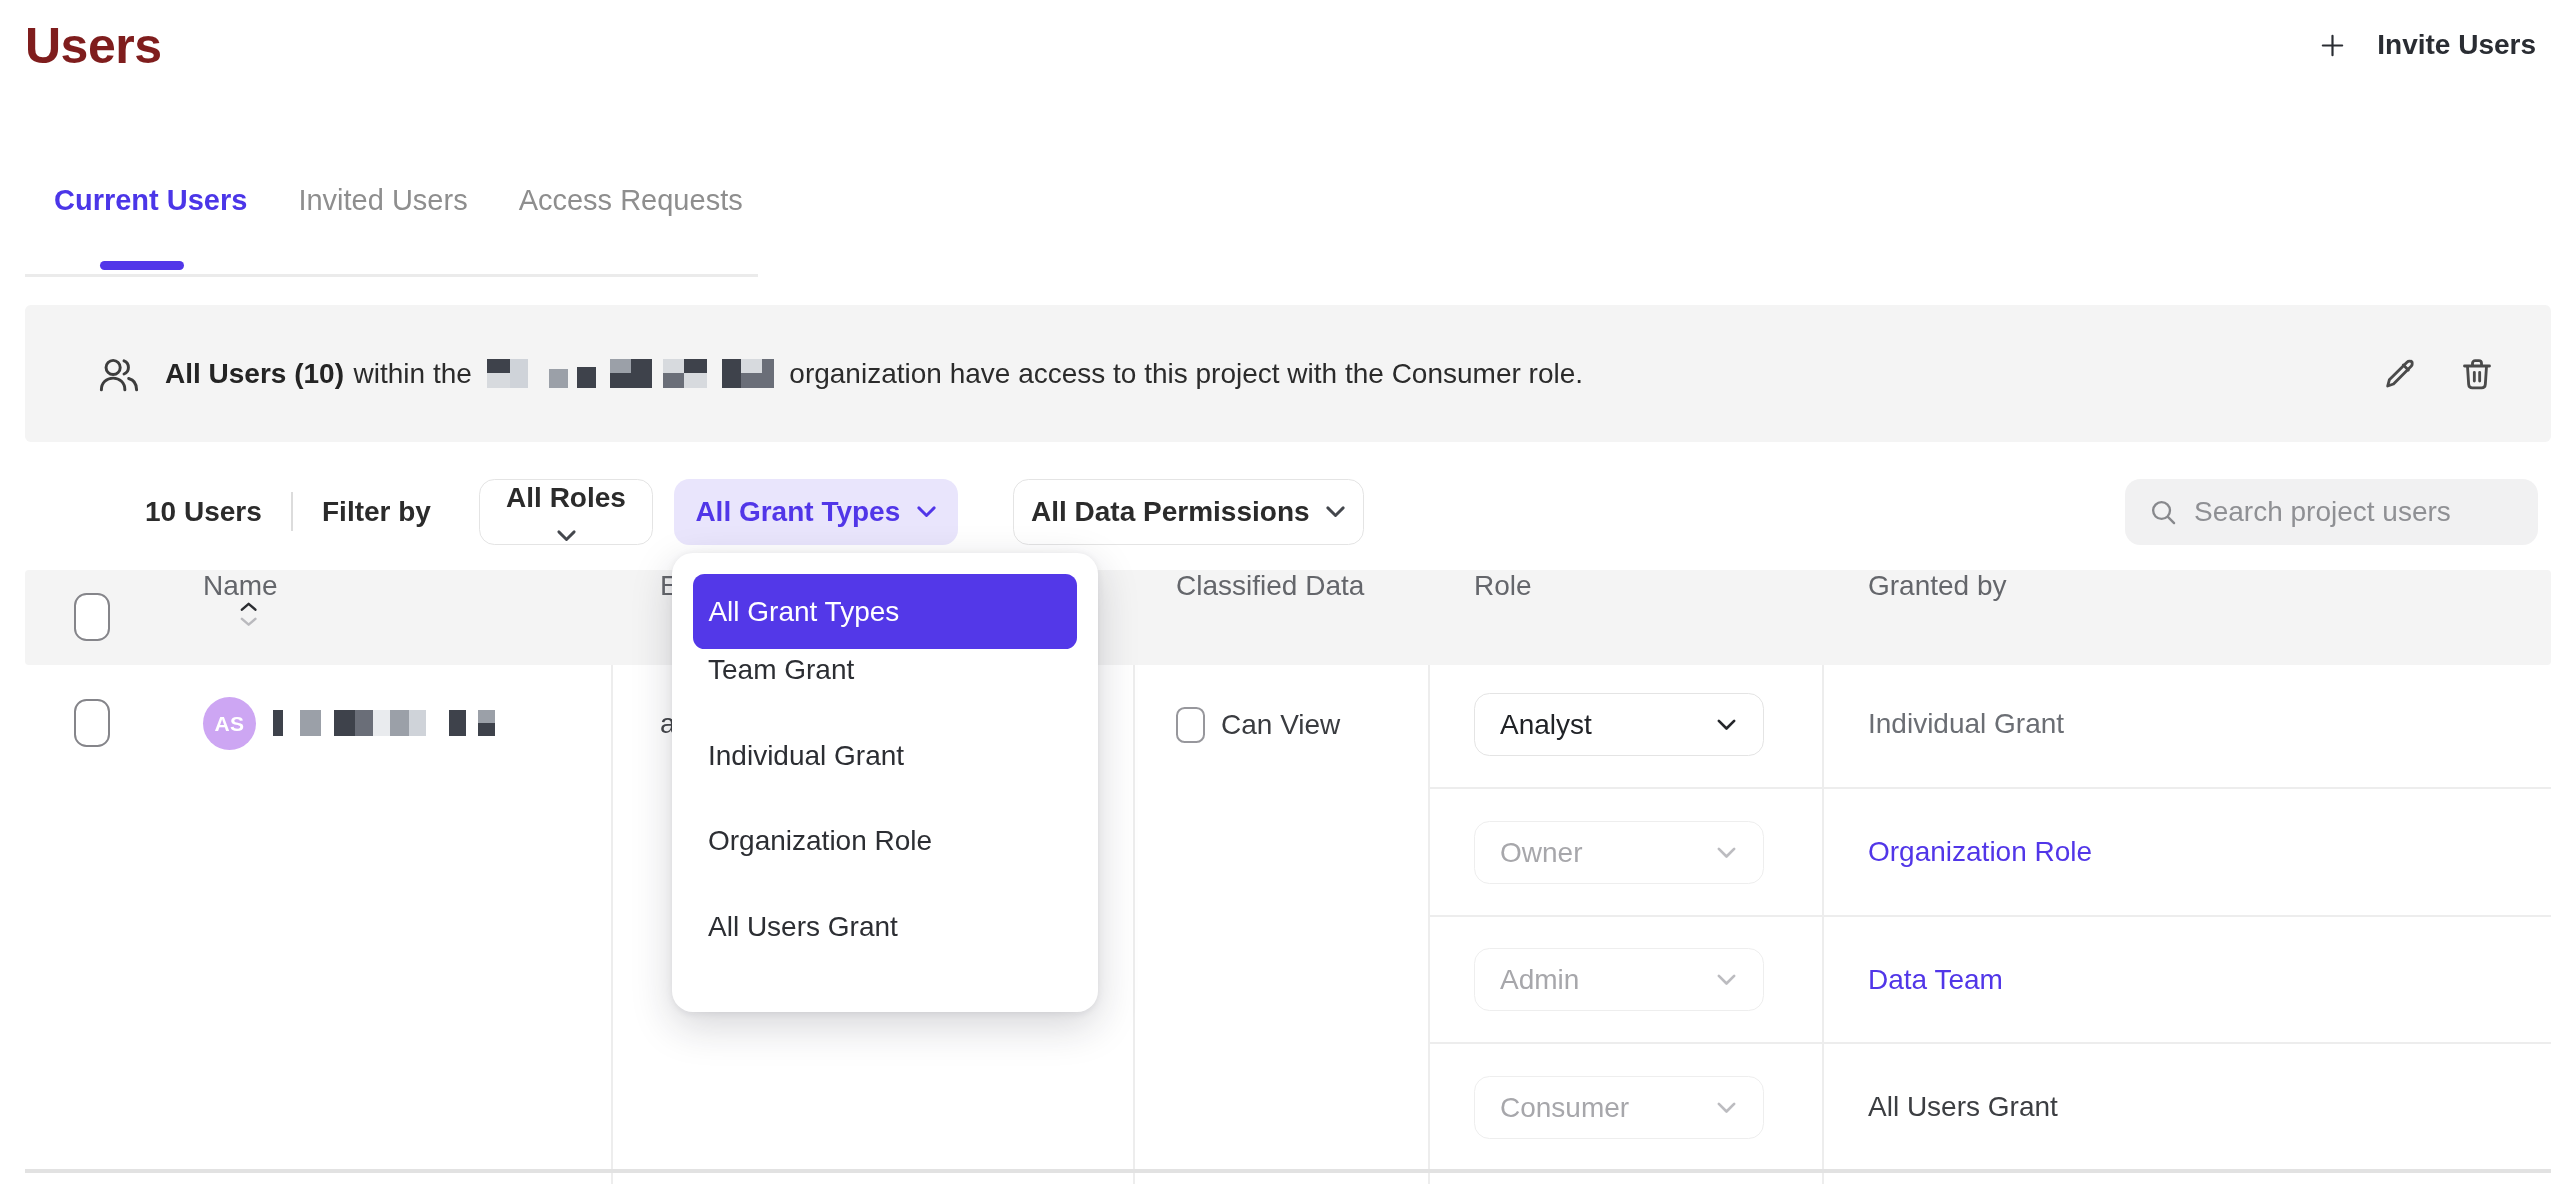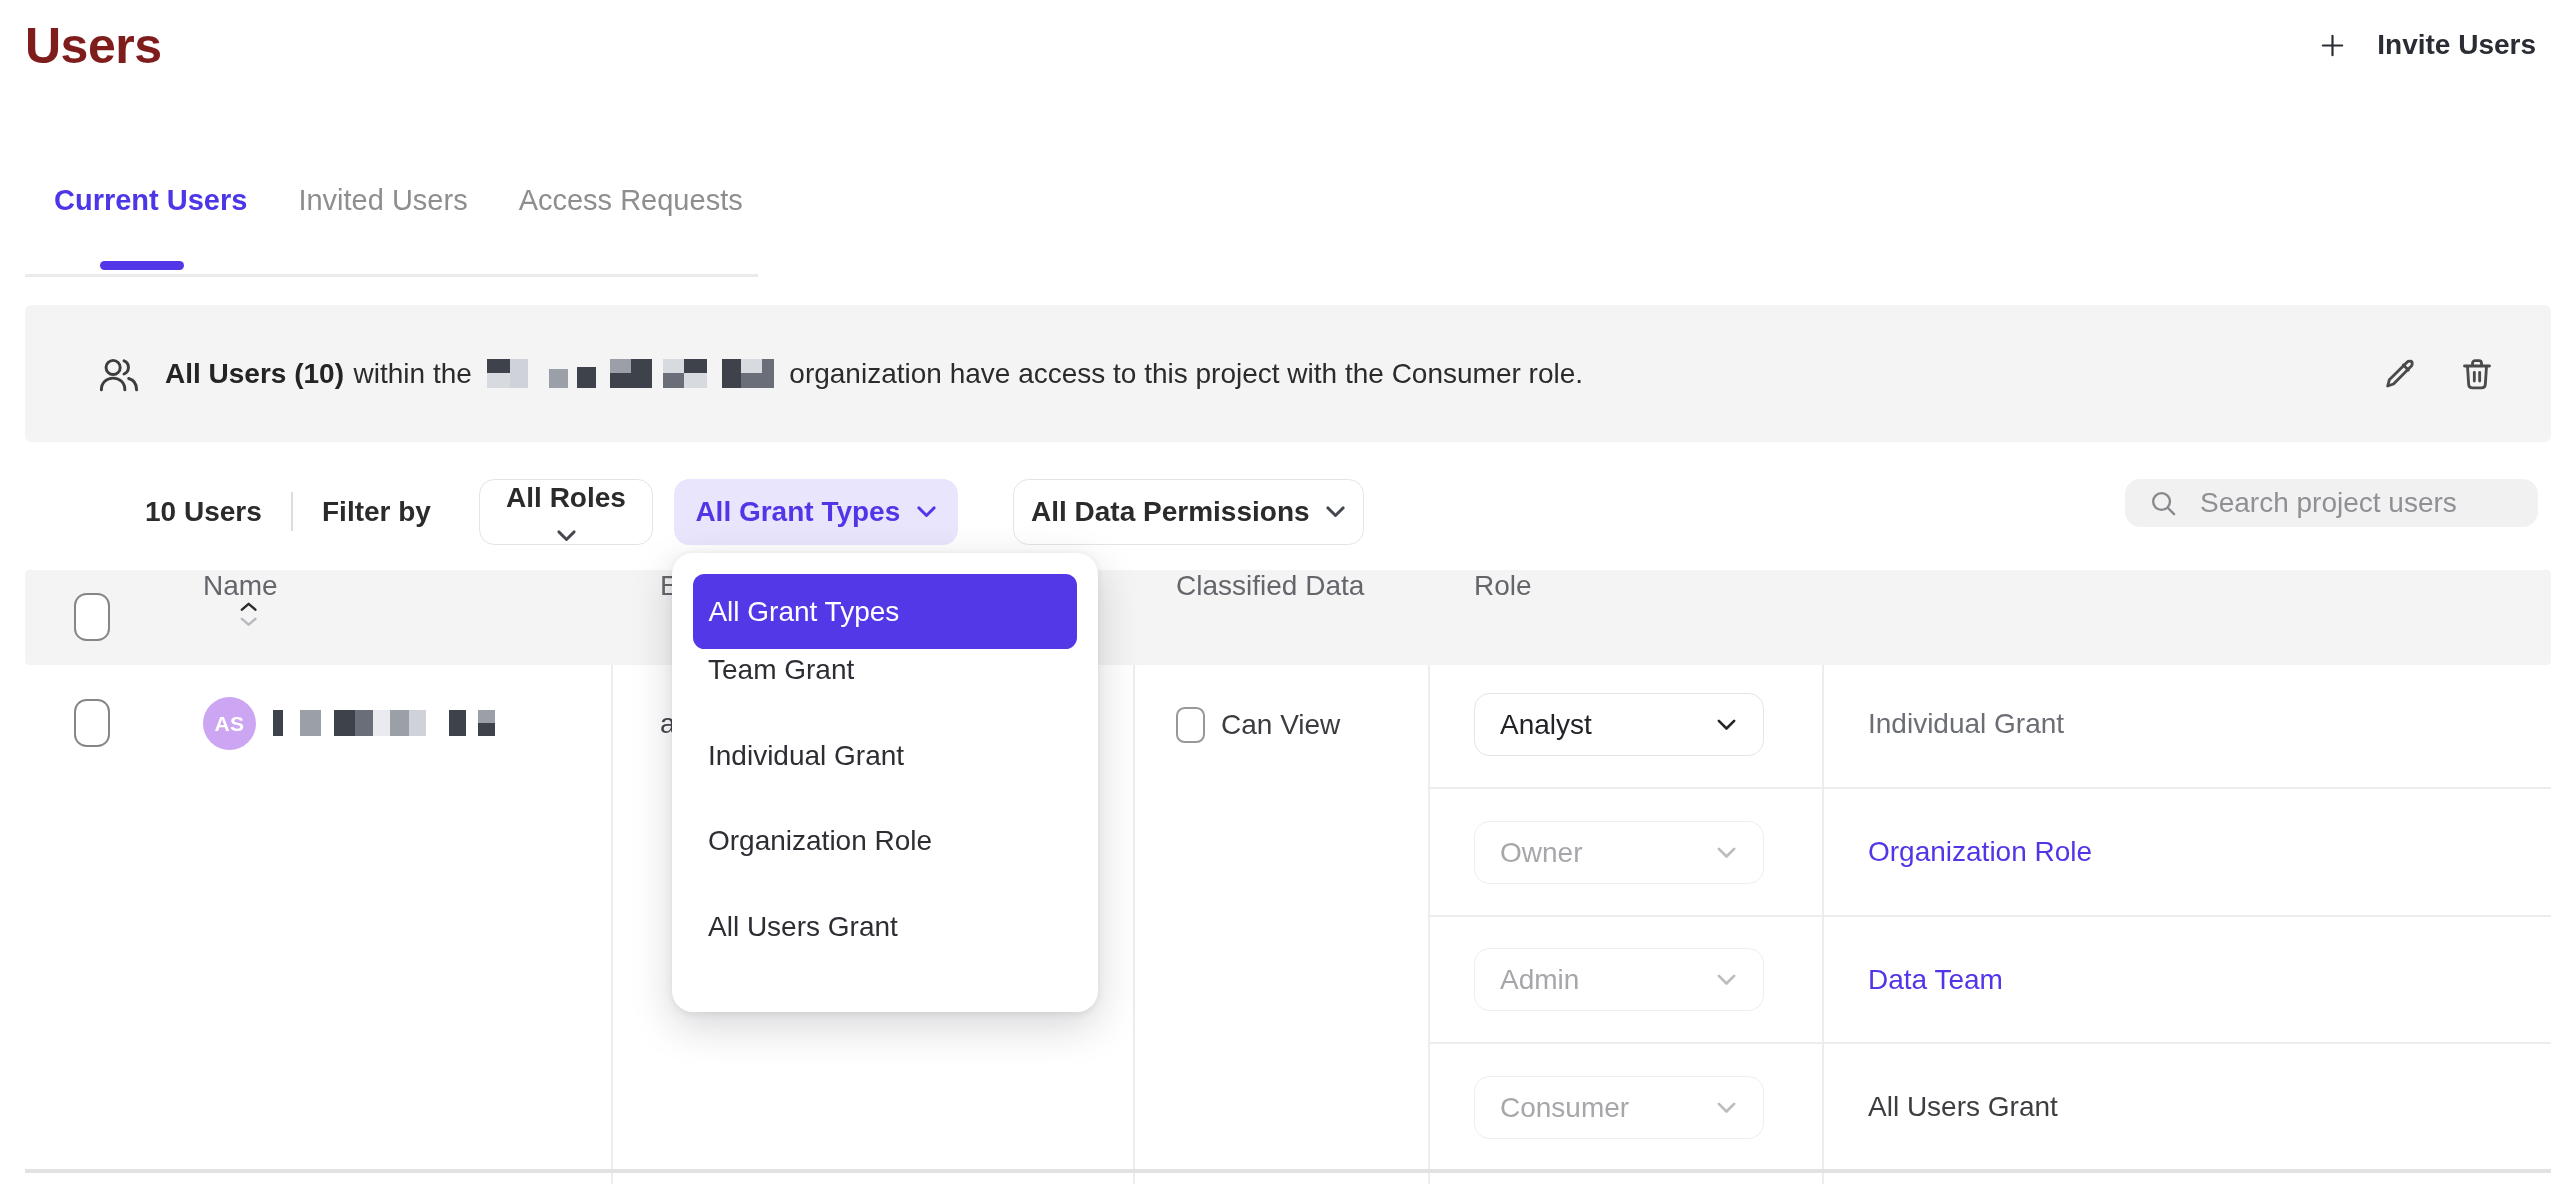--- a/index.html
+++ b/index.html
@@ -42,22 +42,22 @@
   .users-count{left:145px;top:0;height:66px;display:flex;align-items:center;font-size:28px;font-weight:600;color:#2b2b2b;}
   .vdiv{left:291px;top:13.4px;width:1.9px;height:39px;background:#dcdcdc;}
   .filter-by{left:322px;top:0;height:66px;display:flex;align-items:center;font-size:28px;font-weight:600;color:#2b2b2b;}
   .pill{top:0;height:66px;border-radius:15.4px;display:flex;align-items:center;justify-content:center;gap:15.4px;
         box-sizing:border-box;background:#fff;border:1.9px solid #e4e4e4;cursor:pointer;
         font-size:28px;font-weight:600;color:#2b2b2b;}
   .pill.accent{background:#e9e5fc;border:none;color:#5136e8;}
   .pill-roles{left:479px;width:174px;flex-direction:column;}
   .pill-grant{left:674px;width:284px;}
   .pill-data{left:978px;width:351px;margin-left:35px;}
-  .search-box{left:2125px;top:0;width:413px;height:48px;border-radius:15.4px;background:#f1f1f2;
-              display:flex;align-items:center;padding:0 23px;box-sizing:border-box;gap:19px;}
+  .search-box{left:2125px;top:0;width:413px;height:66px;border-radius:15.4px;background:#f1f1f2;
+              display:flex;align-items:center;padding:0 23px;box-sizing:border-box;gap:13px;}
   .search-box input{border:none;outline:none;background:transparent;font-size:28px;color:#3a3a3a;width:100%;
                     font-family:"Liberation Sans","DejaVu Sans",sans-serif;}
   .search-box input::placeholder{color:#8f9094;}
 
   
   .thead{left:25px;top:570px;width:2526px;height:95px;background:#f4f4f4;border-radius:3.8px;}
   .th{position:absolute;top:0;height:95px;display:flex;align-items:center;font-size:28px;font-weight:500;color:#64666b;flex-direction:column;}
   .checkbox{position:absolute;width:36px;height:48px;border:2.9px solid #85858a;border-radius:12.5px;background:#fff;
             box-sizing:border-box;cursor:pointer;}
   .checkbox.small{width:29px;height:36px;border-radius:8.6px;border-color:#97979c;}
@@ -213,20 +213,23 @@
   </div>
   <div class="th" style="left:660px;top:570px;">
     <span>Email</span>
   </div>
   <div class="th" style="left:1176px;top:570px;">
     <span>Classified Data</span>
   </div>
   <div class="th" style="left:1474px;top:570px;">
     <span>Role</span>
   </div>
+  <div class="th" style="left:1868px;top:570px;">
+    <span>Granted by</span>
+  </div>
 
   <div class="col-line" style="left:611px;"></div>
   <div class="col-line" style="left:1133px;"></div>
   <div class="col-line" style="left:1428px;"></div>
   <div class="col-line" style="left:1822px;"></div>
   <div class="subrow-line" style="top:787px;"></div>
   <div class="subrow-line" style="top:915px;"></div>
   <div class="subrow-line" style="top:1042px;"></div>
   <div class="row-bottom"></div>
 

